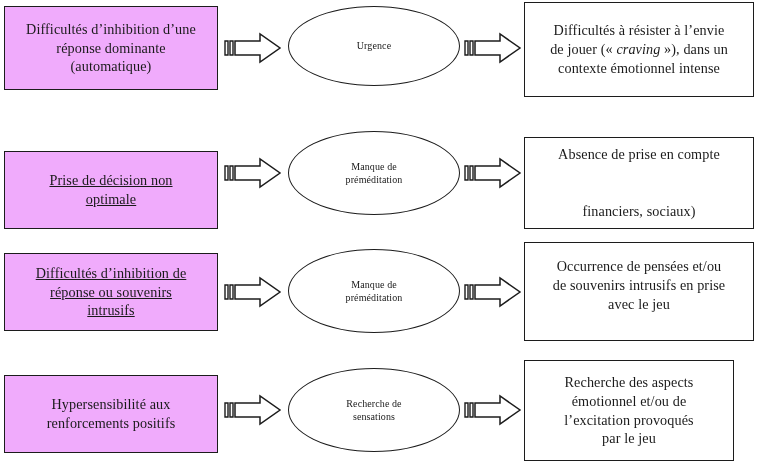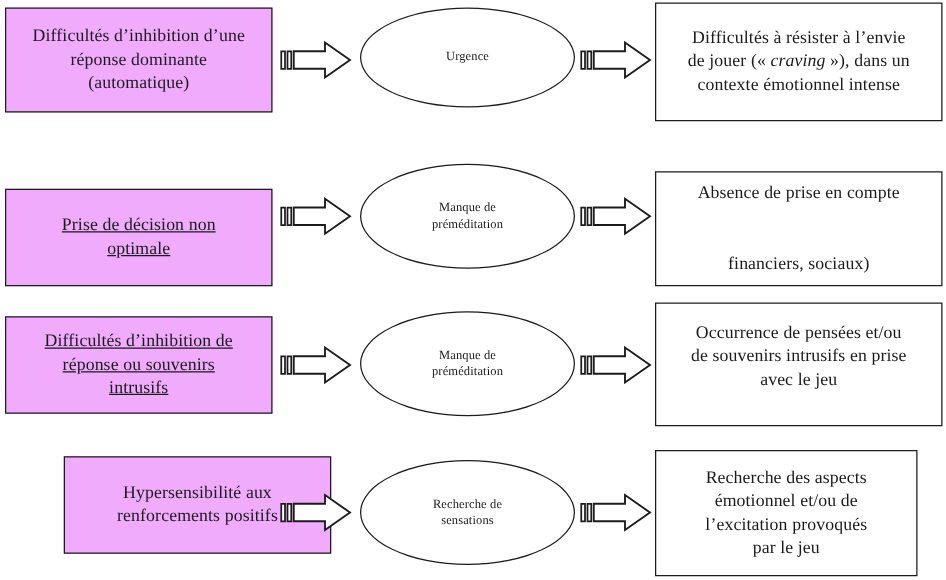--- a/index.html
+++ b/index.html
@@ -220,21 +220,21 @@
     <div class="right-box" style="left:524px; top:242px; width:230px; height:99px; align-items:flex-start; padding-top:14px;">
       <div class="txt">
         <span>Occurrence de pensées et/ou</span><br>
         <span>de souvenirs intrusifs en prise</span><br>
         <span>avec le jeu</span>
       </div>
     </div>
   </div>
 
   <div class="row r4">
-    <div class="left-box" style="top:365px; height:78px; width:214px;margin-left:47px;">
+    <div class="left-box" style="top:375px; height:78px; width:214px;">
       <div class="txt">
         <span>Hypersensibilité aux</span><br>
         <span>renforcements positifs</span>
       </div>
     </div>
 
     <div class="arrow" style="left:224px; top:393px;">
       <svg width="58" height="34" viewBox="0 0 58 34">
         <path d="M1,10 L1,24 L4,24 L4,10 Z" fill="#ffffff" stroke="#1c1c1c" stroke-width="1.4"></path>
         <path d="M6,10 L6,24 L9,24 L9,10 Z" fill="#ffffff" stroke="#1c1c1c" stroke-width="1.4"></path>

